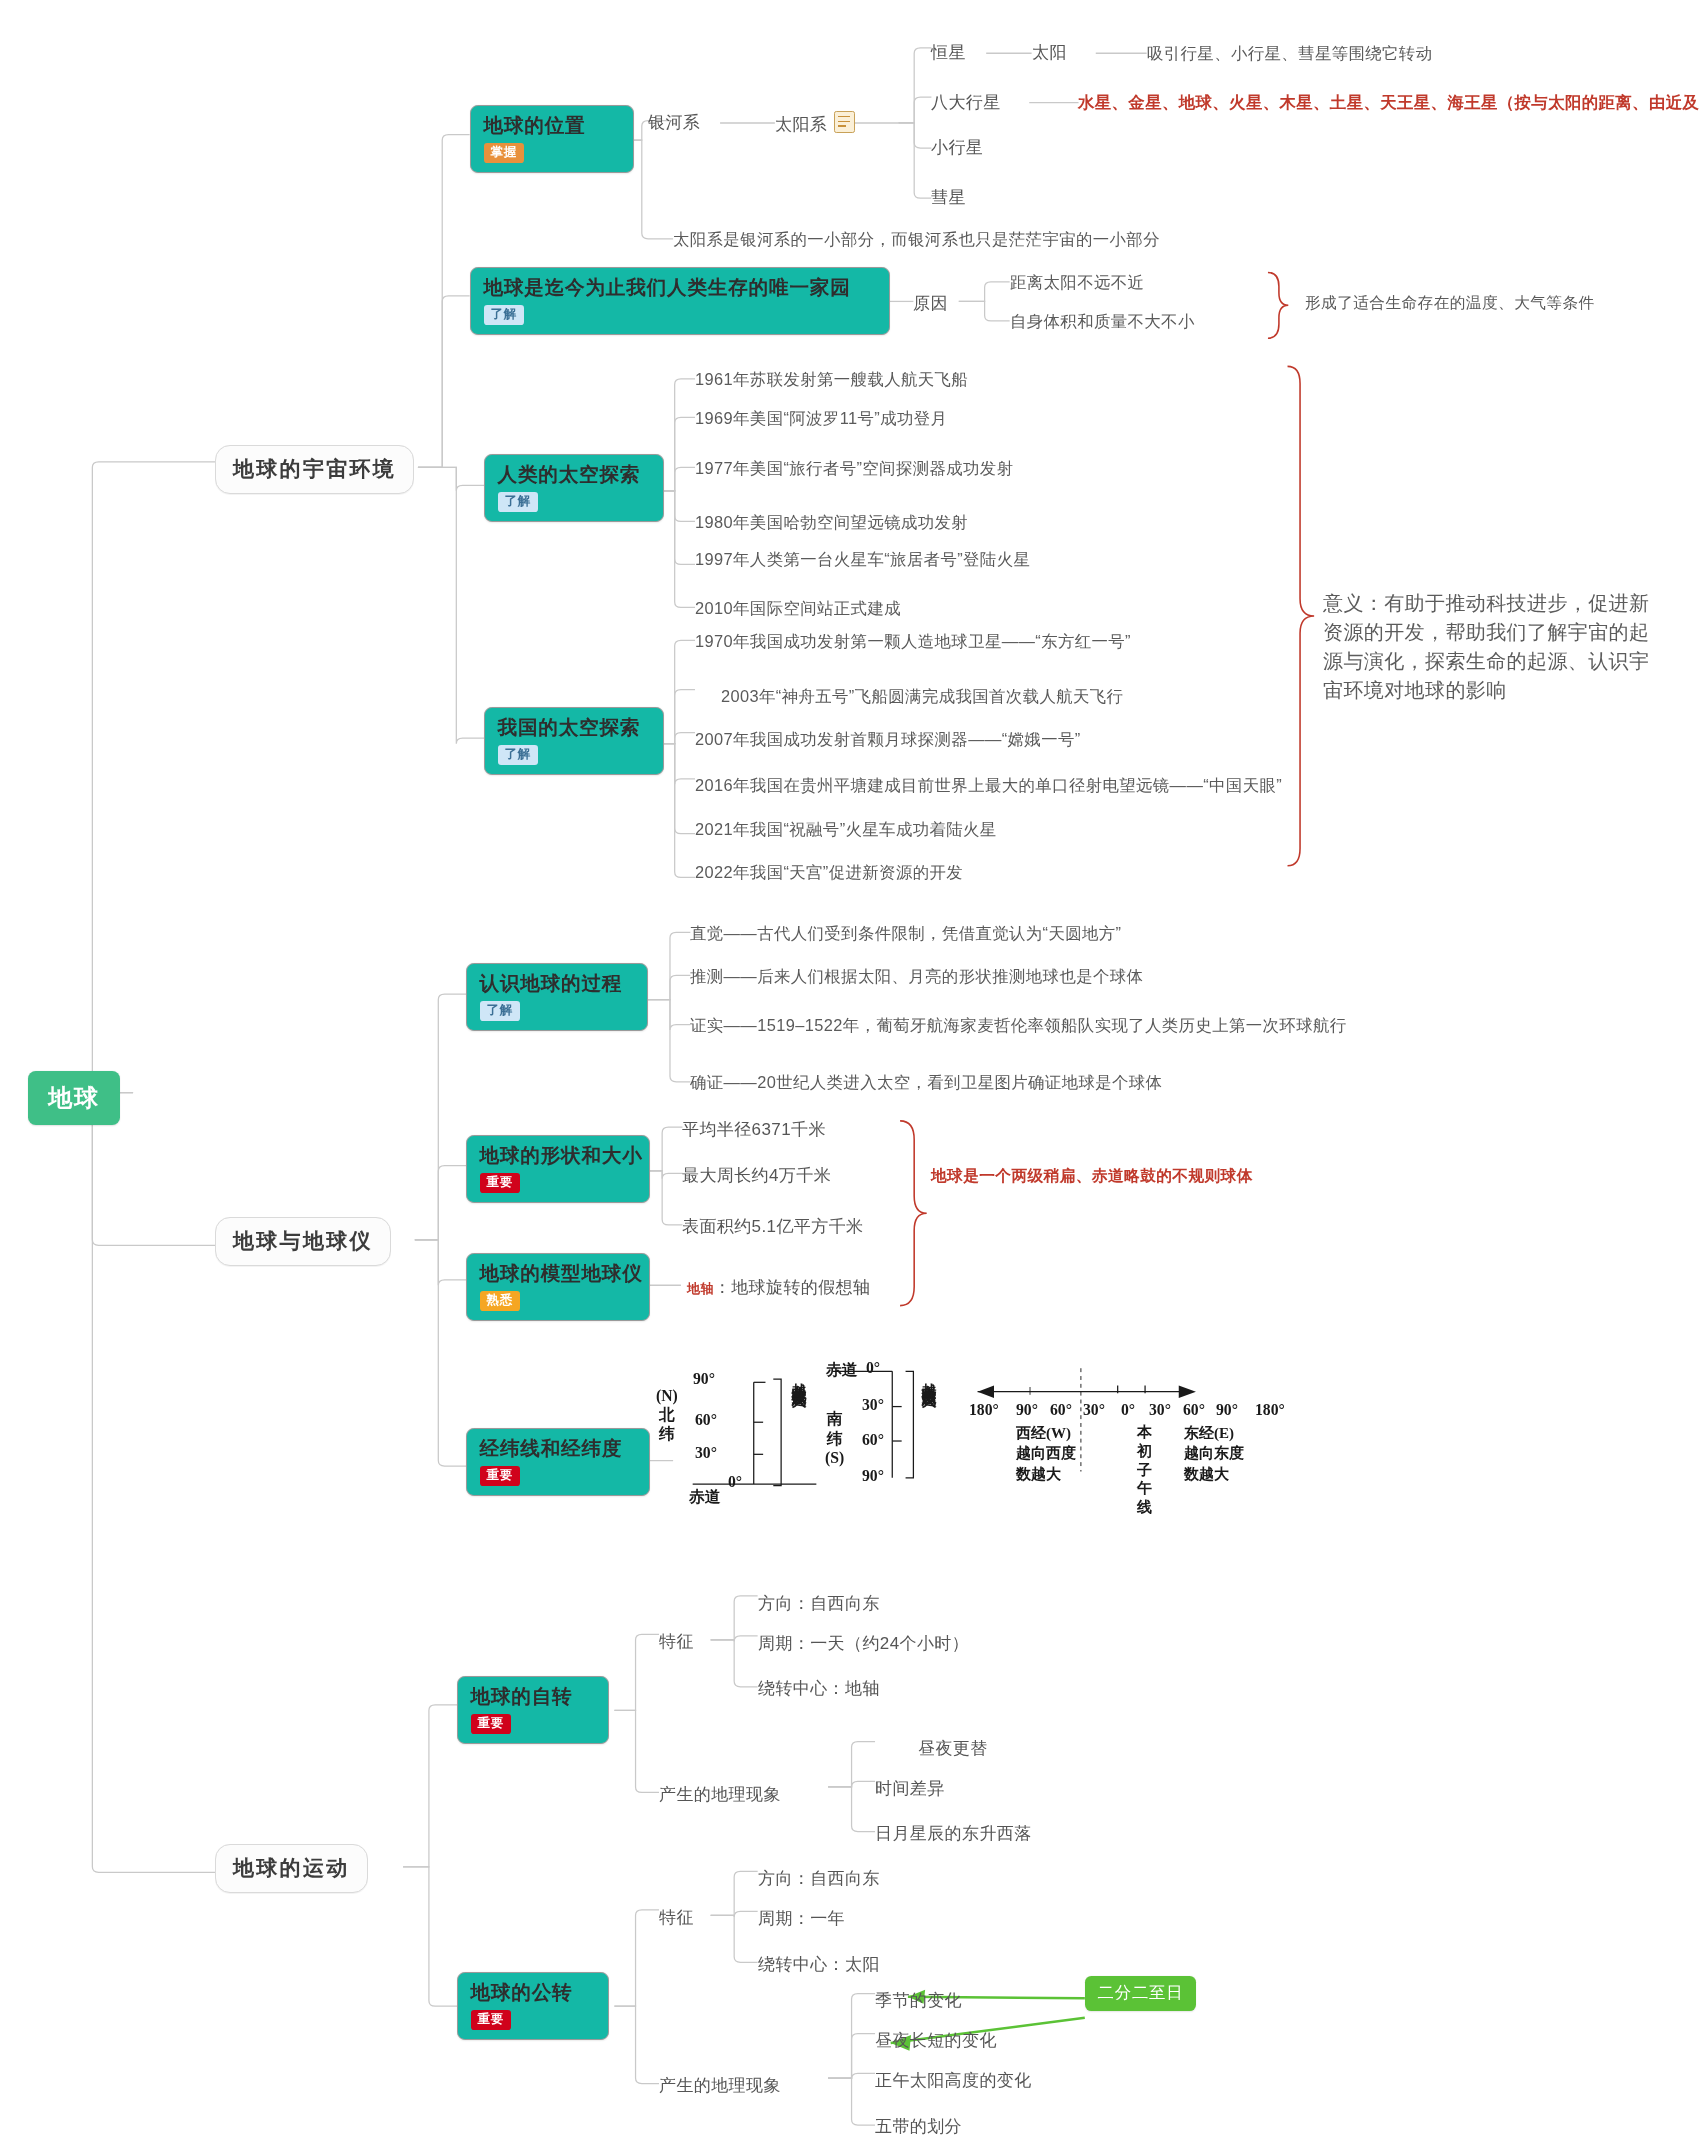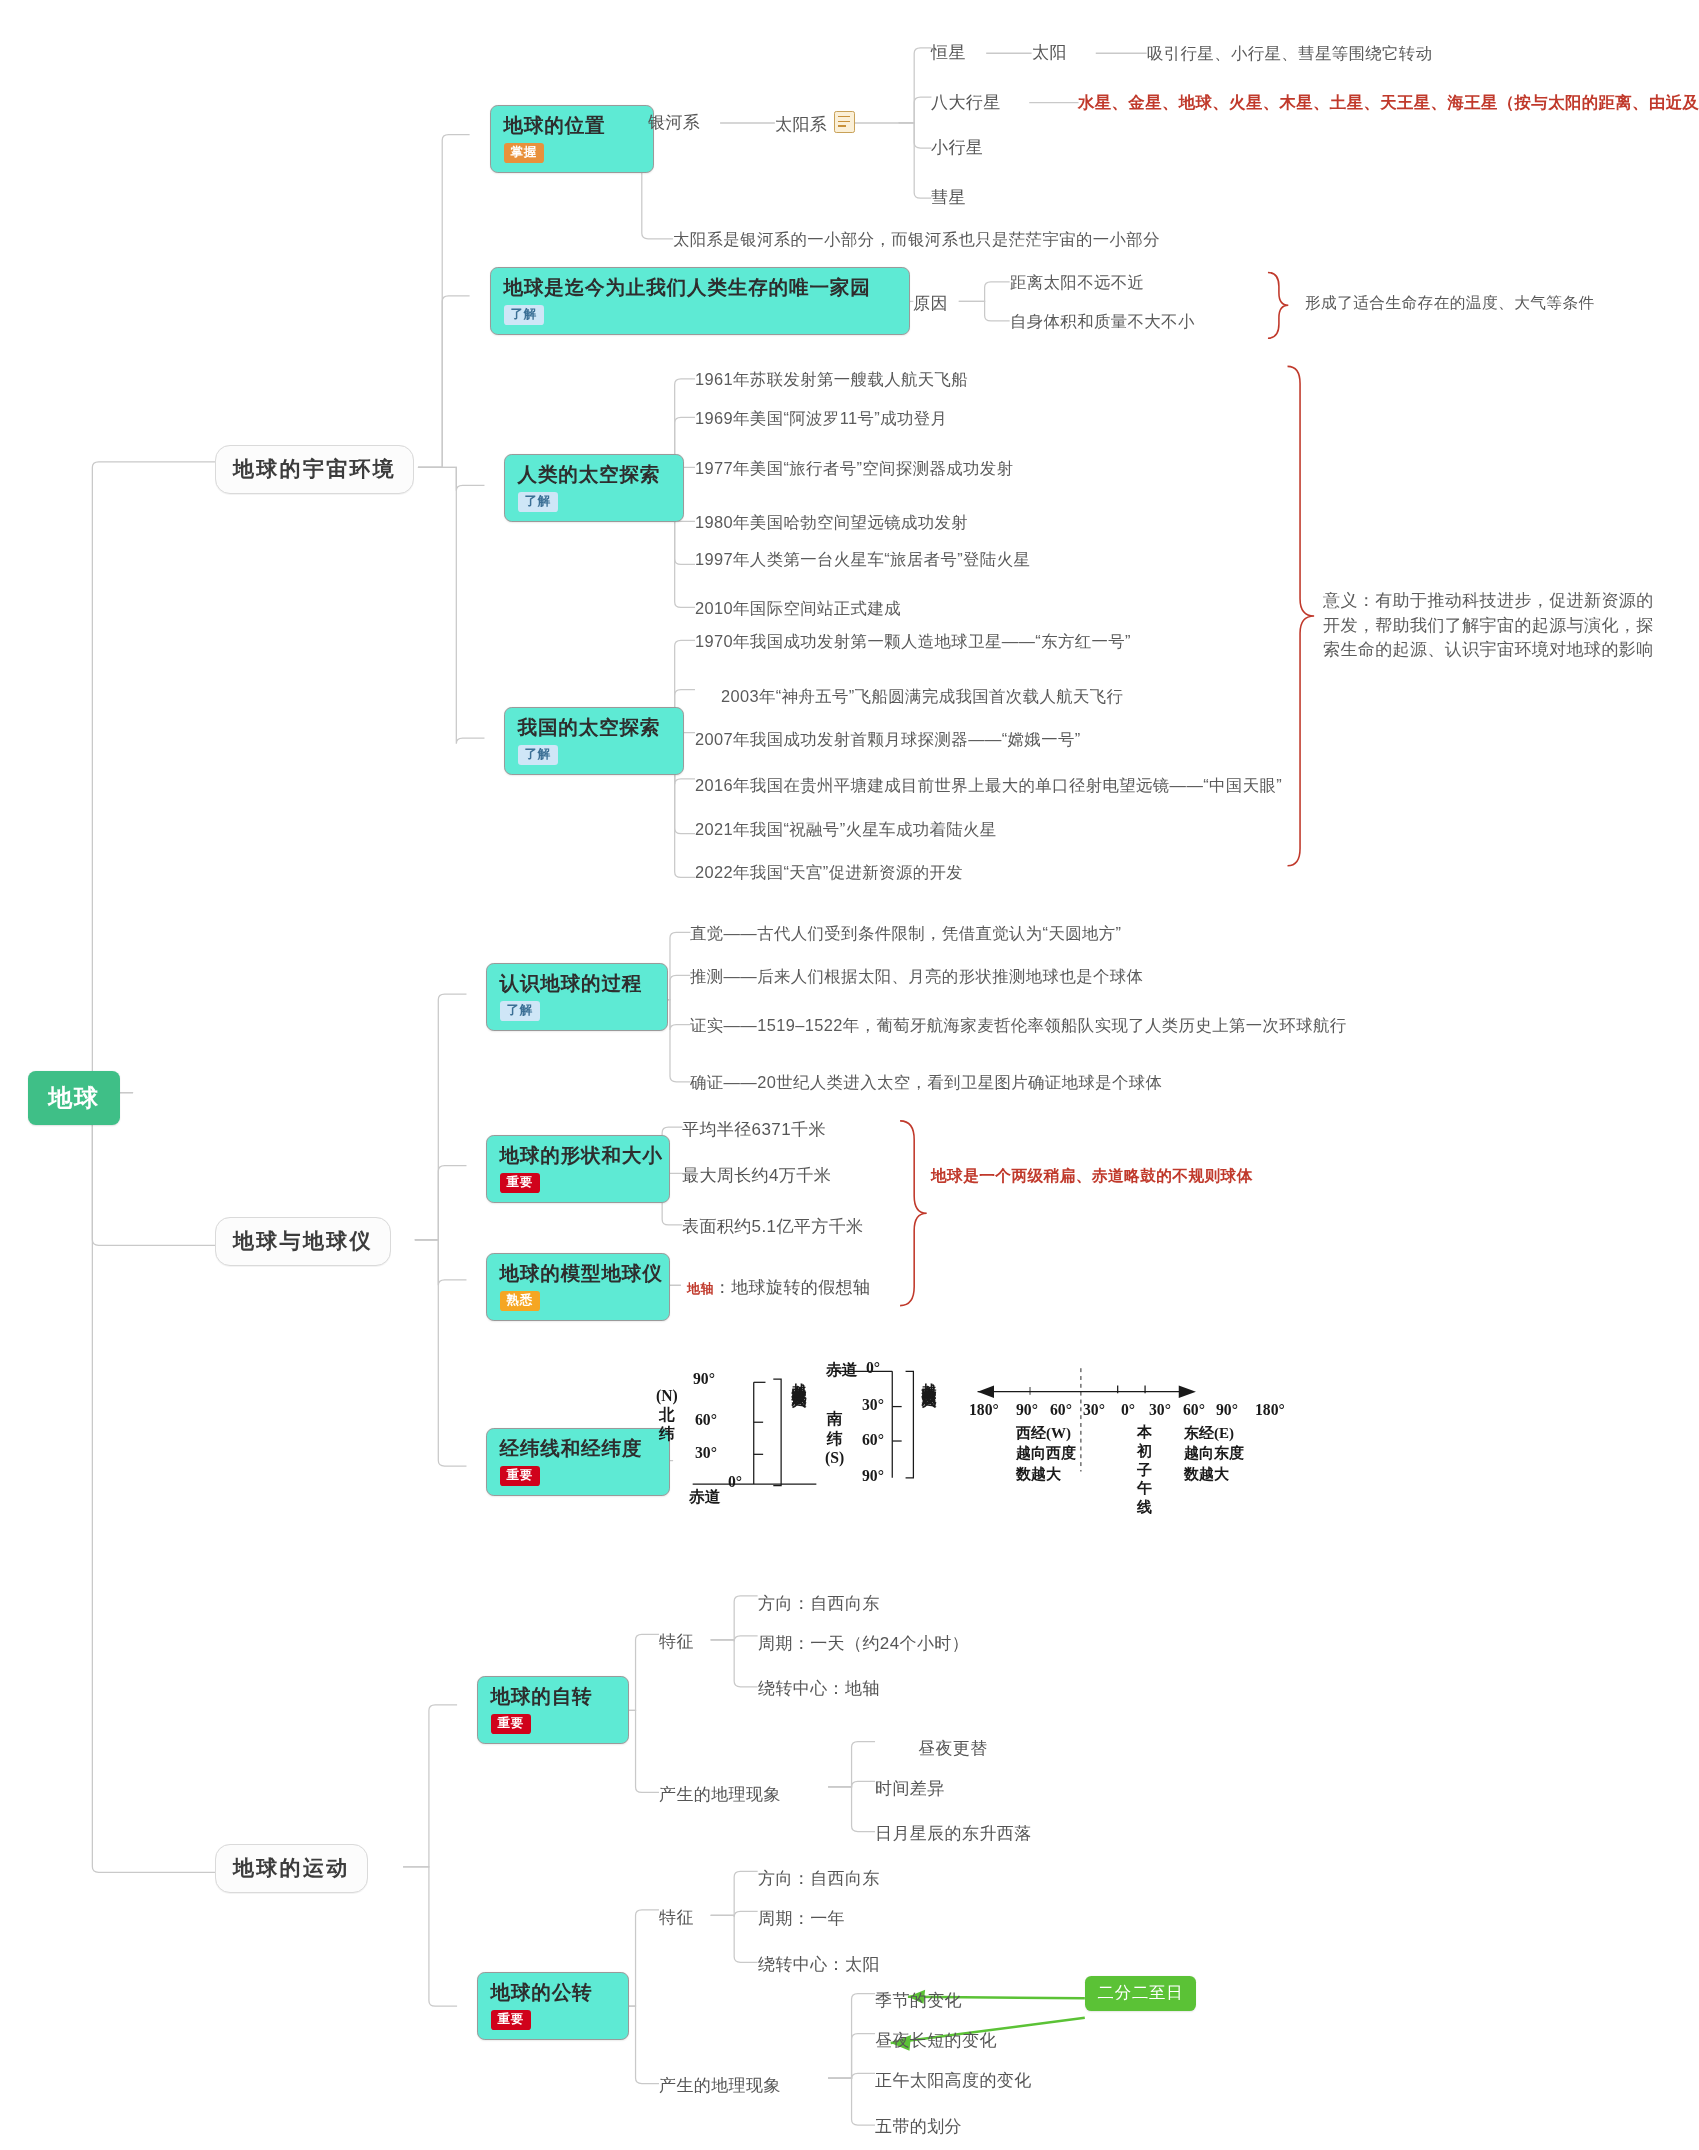--- a/index.html
+++ b/index.html
@@ -44,27 +44,26 @@
     font-size:21px;
     font-weight:700;
     color:#3c3c3c;
     letter-spacing:2.3px;
     white-space:nowrap;
     box-shadow:0 0.8px 0.8px rgba(0,0,0,.05);
   }
 
   
   .topic{
-    background:#5eead4;
+    background:#14b8a6;
     border:1.2px solid #9a9a9a;
     border-radius:7.8px;
     padding:7.8px 12.5px 9.4px 12.5px;
     box-shadow:0 0.8px 1.6px rgba(0,0,0,.08);
     white-space:nowrap;
-    margin-left:20px;
   }
   .topic-title{
     font-size:19.6px;
     font-weight:700;
     color:#2e2e2e;
     letter-spacing:0.8px;
     line-height:1.15;
     display:block;
   }
   .badge{
@@ -87,21 +86,21 @@
   .leaf{
     position:absolute;
     font-size:16.4px;
     color:#5a5a5a;
     white-space:nowrap;
     letter-spacing:0.4px;
   }
   .leaf.mid{font-size:17px;color:#555;}
   .leaf.red{color:#C0392B;font-weight:600;}
   .leaf.redsm{color:#C0392B;font-weight:600;font-size:15.7px;}
-  .leaf.block{white-space:normal;line-height:1.45;font-size:17px;color:#5c5c5c;}
+  .leaf.block{white-space:normal;line-height:1.45;font-size:20px;color:#5c5c5c;}
 
   
   .note-icon{
     display:inline-block;
     vertical-align:-3.1px;
     width:19px;height:20.3px;
     margin-left:6.3px;
     border:0.8px solid #c8a158;
     border-radius:2.3px;
     background:#fbf0d8;

